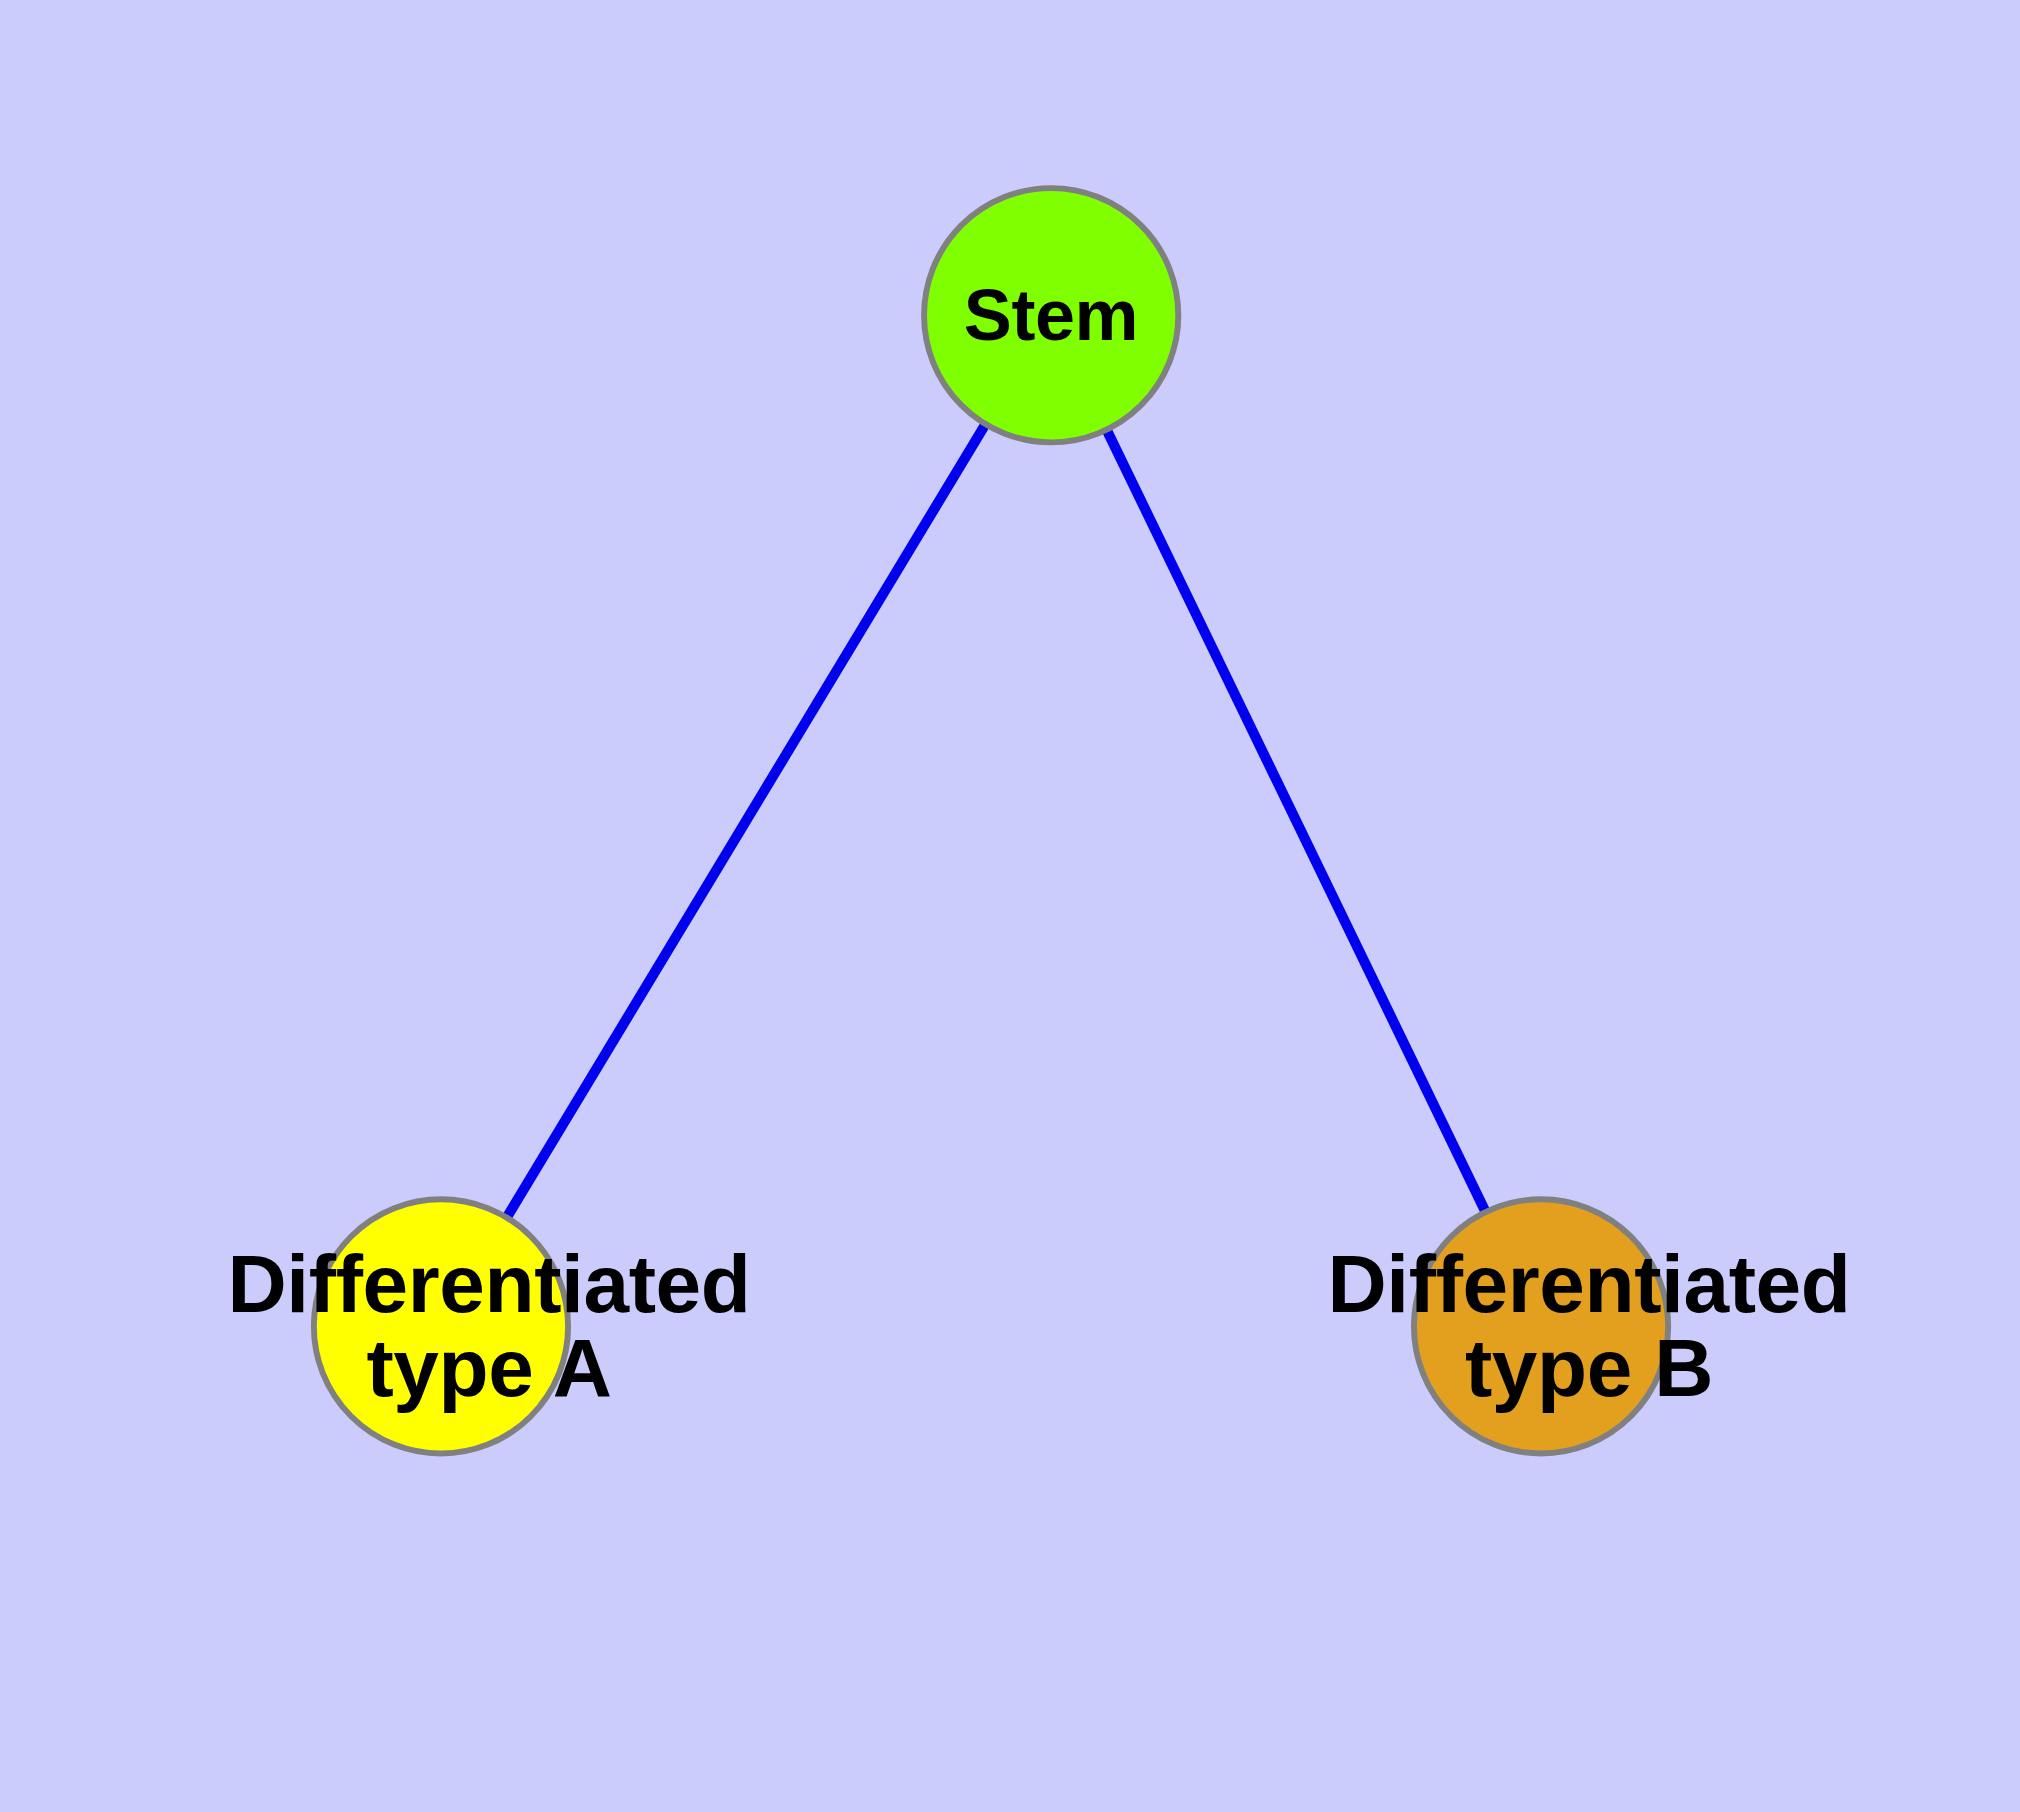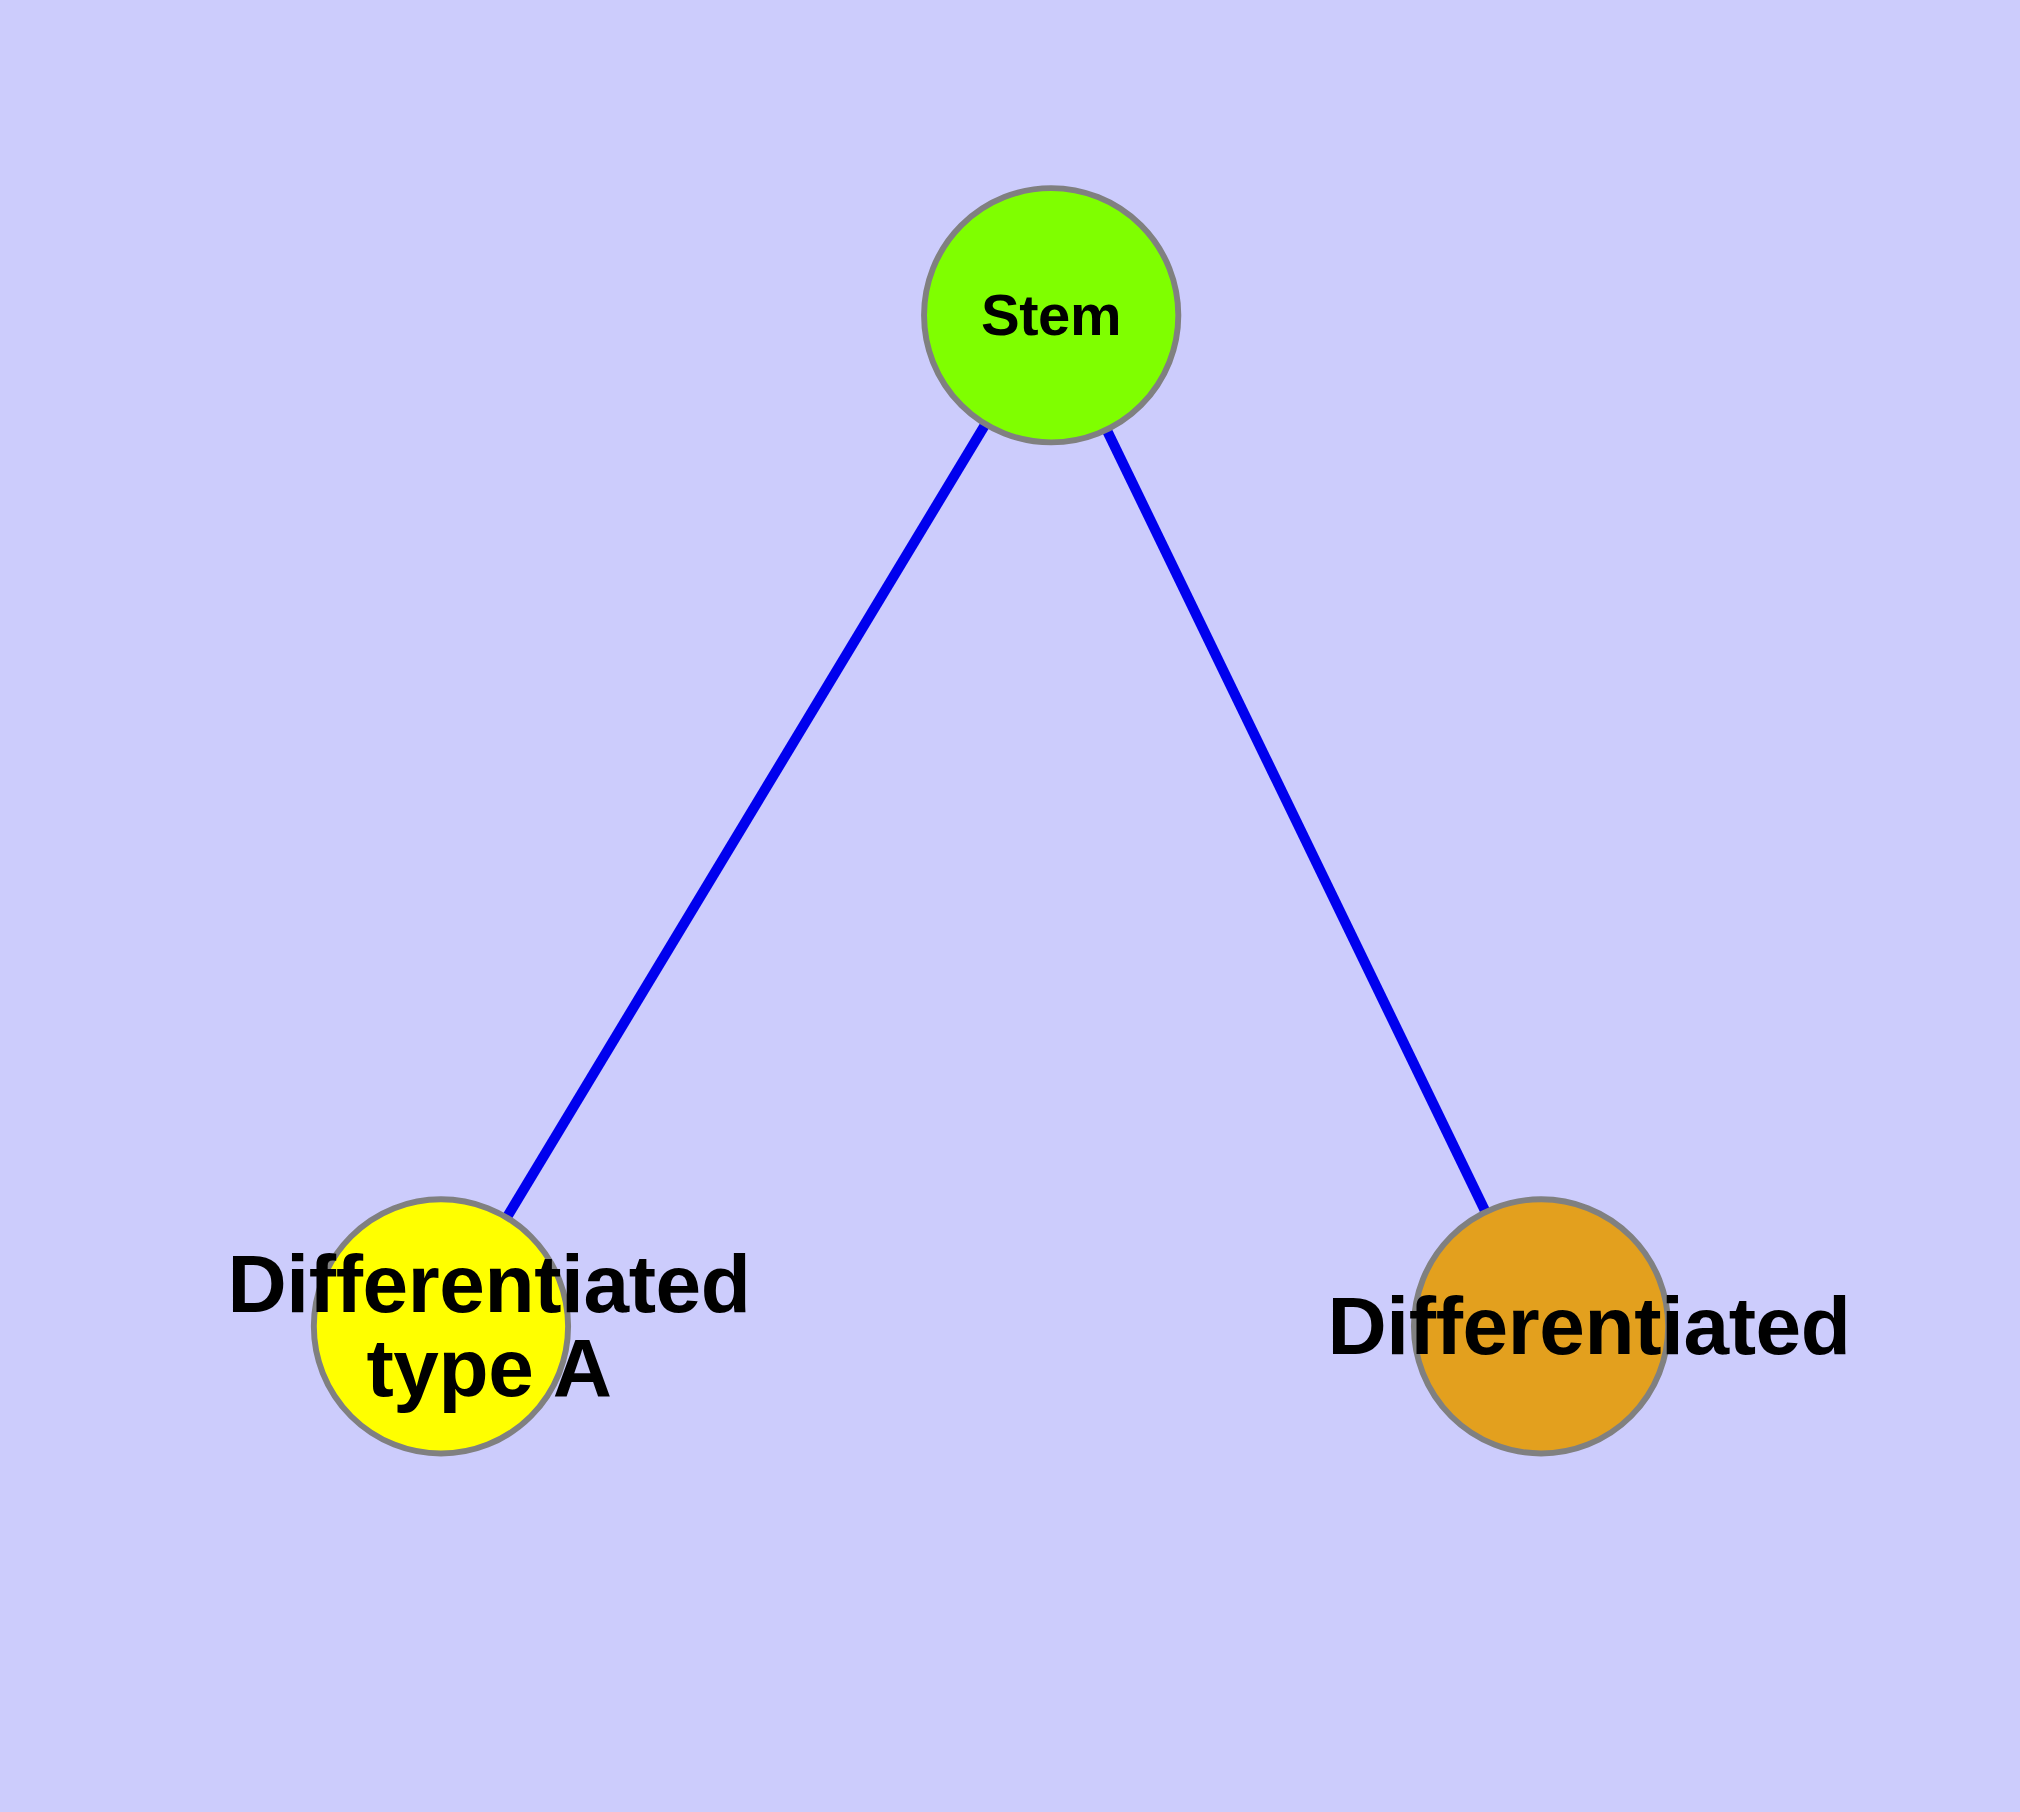--- a/index.html
+++ b/index.html
@@ -62,19 +62,19 @@
         <line x1="1305.4021560052645" y1="506.9909552150182" x2="1752.5978439947355" y2="1430.0090447849818" stroke="#0000ee" stroke-width="12" stroke-linecap="butt"></line>
       </g>
     <g id="node-layer">
         <circle cx="1240" cy="372" r="150" fill="#7fff00" stroke="#808080" stroke-width="7"></circle>
         <circle cx="520" cy="1565" r="150" fill="#ffff00" stroke="#808080" stroke-width="7"></circle>
         <circle cx="1818" cy="1565" r="150" fill="#e3a01e" stroke="#808080" stroke-width="7"></circle>
       </g>
   </svg>
 
   <div id="label-layer">
-      <div class="node-label single" style="left: 1051px; top: 315px; font-size: 58px; color: rgb(0, 0, 0);"><div>Stem</div></div>
+      <div class="node-label single" style="left: 1051px; top: 315px; font-size: 72px; color: rgb(0, 0, 0);"><div>Stem</div></div>
       <div class="node-label double" style="left: 441px; top: 1326px; font-size: 82px; color: rgb(0, 0, 0);"><div>Differentiated</div><div>type A</div></div>
-      <div class="node-label double" style="left: 1541px; top: 1326px; font-size: 82px; color: rgb(0, 0, 0);"><div>Differentiated</div></div>
+      <div class="node-label double" style="left: 1541px; top: 1326px; font-size: 82px; color: rgb(0, 0, 0);"><div>Differentiated</div><div>type B</div></div>
     </div>
 
 </div>
 
 
 </body></html>

